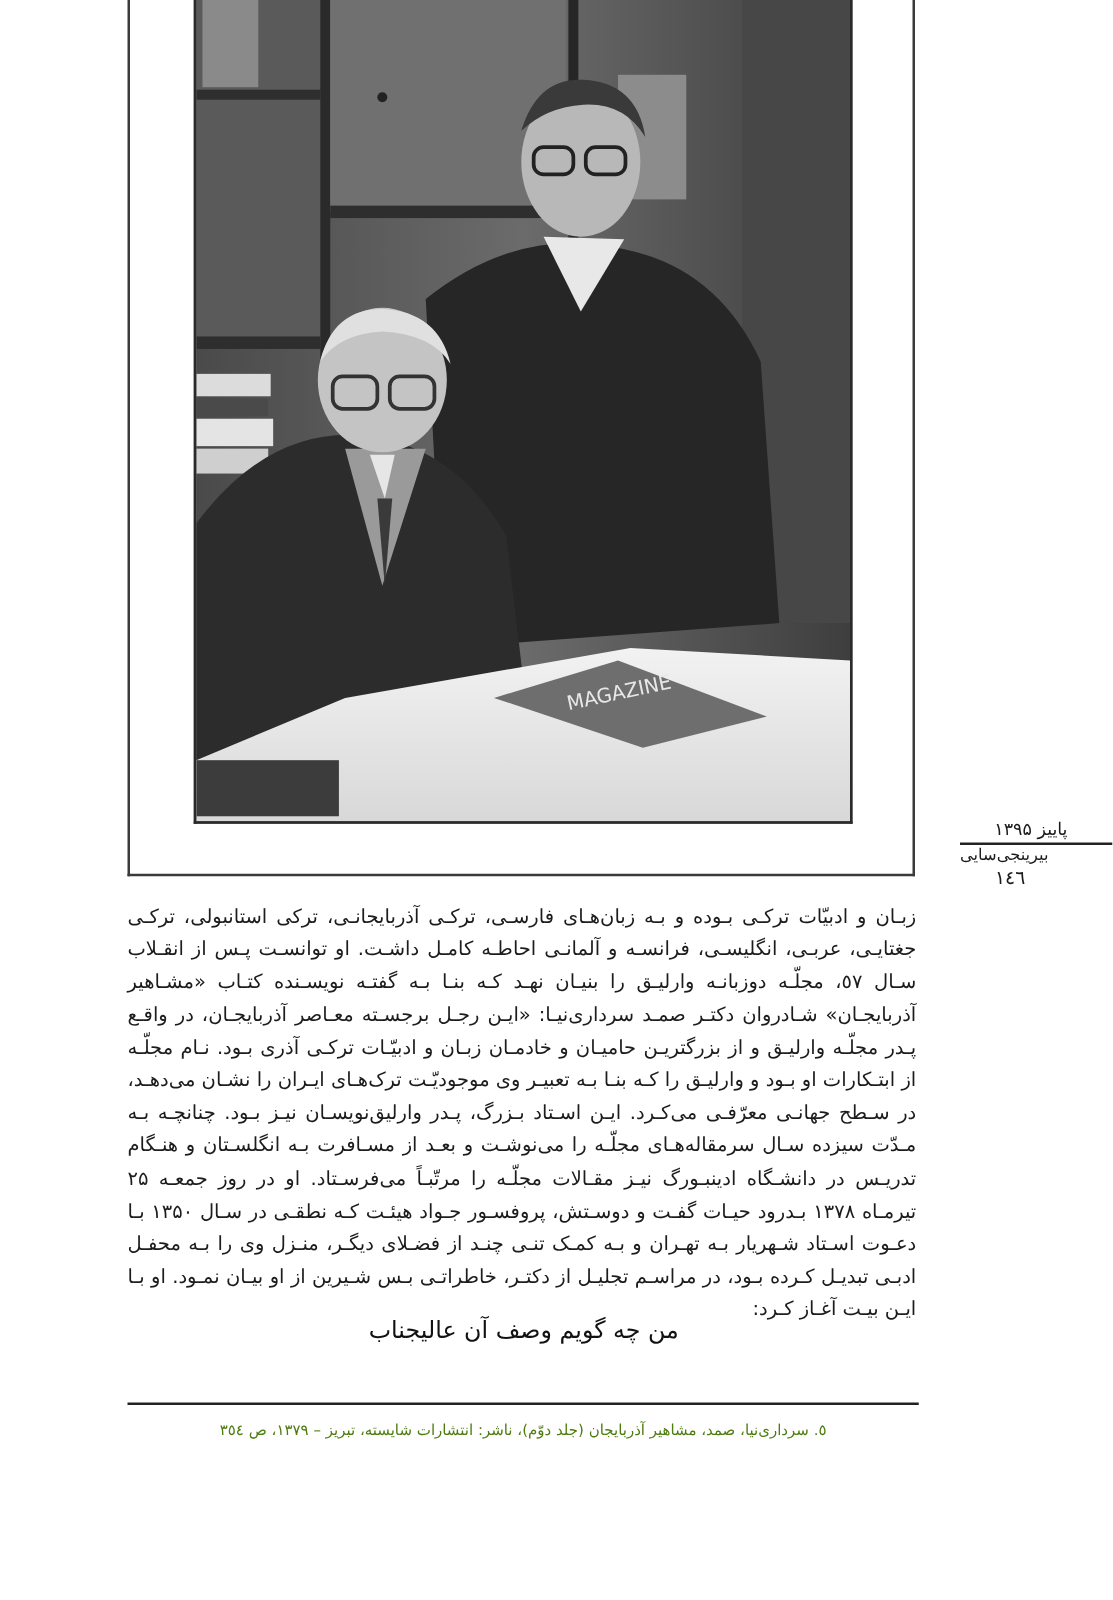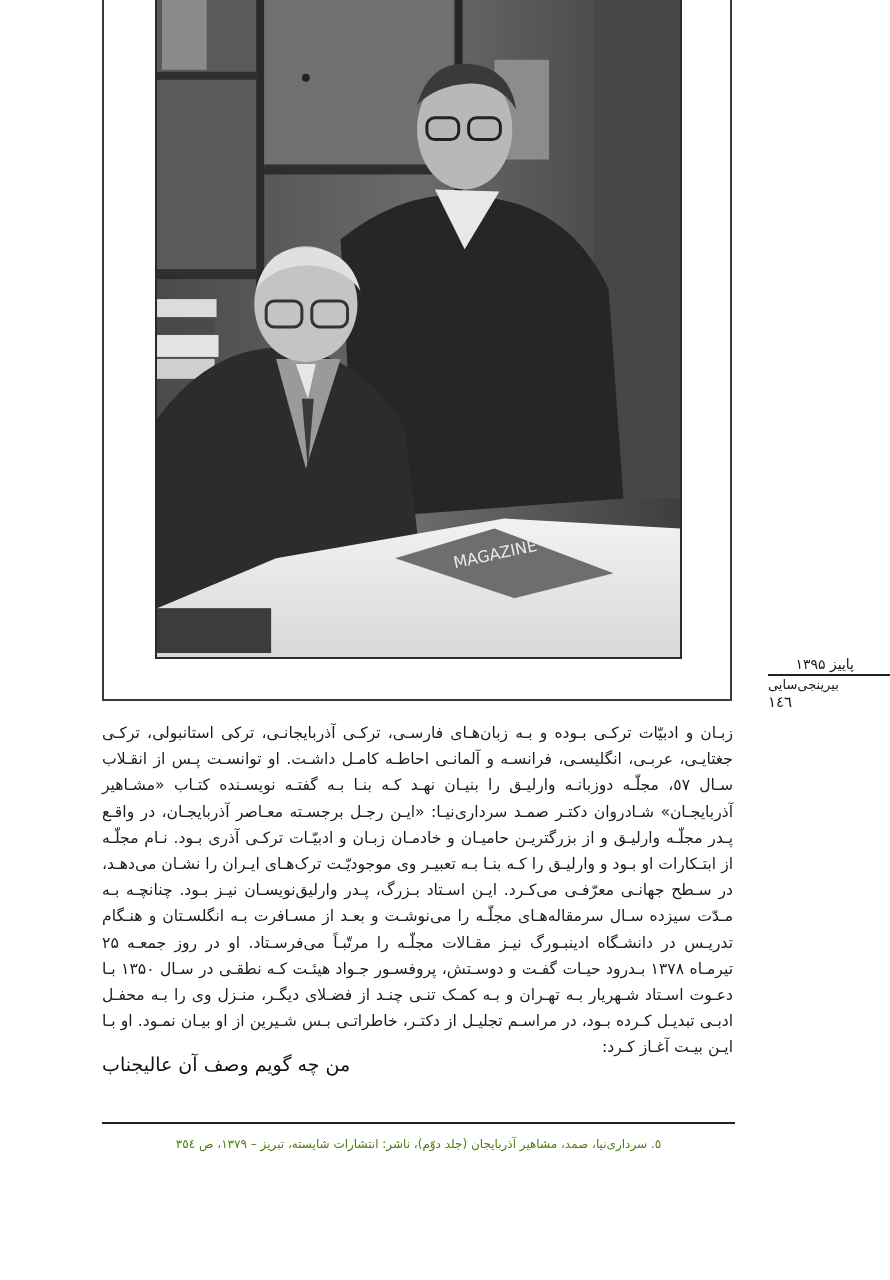--- a/index.html
+++ b/index.html
@@ -18,34 +18,34 @@
   }
   .photo svg { display: block; width: 100%; height: 100%; }
 
   .running-head {
     position: absolute; left: 768px; top: 656px; width: 122px; direction: rtl; text-align: center;
   }
   .running-head .season { font-size: 14px; line-height: 17px; padding-right: 36px; text-align: right; }
   .running-head .rule { height: 2px; background: #222; margin: 1px 0 1px 0; }
   .running-head .journal { font-size: 13px; line-height: 15px; padding-right: 44px; text-align: left; }
   .page-number {
-    position: absolute; left: 768px; top: 693px; font-size: 15px; direction: rtl;
+    position: absolute; left: 796px; top: 693px; font-size: 15px; direction: rtl;
   }
 
   .body-text {
     position: absolute; left: 102px; top: 720px; width: 631px;
     direction: rtl; text-align: justify; text-align-last: right;
     font-size: 15.6px; line-height: 26.2px; color: #1c1c1c;
   }
   .body-text p { margin: 0; }
   .verse {
     position: absolute; left: 102px; top: 1050px; width: 634px; direction: rtl;
     font-family: "DejaVu Serif", serif; font-size: 19px; line-height: 29px; color: #111;
   }
-  .verse .line { display: block; padding-right: 0; text-align: left; }
+  .verse .line { display: block; padding-right: 0; text-align: center; }
   .verse .line.l1 { padding-right: 0; }
   .verse .line.l2 { padding-right: 0; }
   .verse sup { font-size: 11px; }
   .footnote-rule {
     position: absolute; left: 102px; top: 1122px; width: 633px; height: 2px; background: #222;
   }
   .footnote {
     position: absolute; left: 102px; top: 1135px; width: 633px; direction: rtl; text-align: center;
     font-size: 12px; line-height: 18px; color: #4d7c0f;
   }

